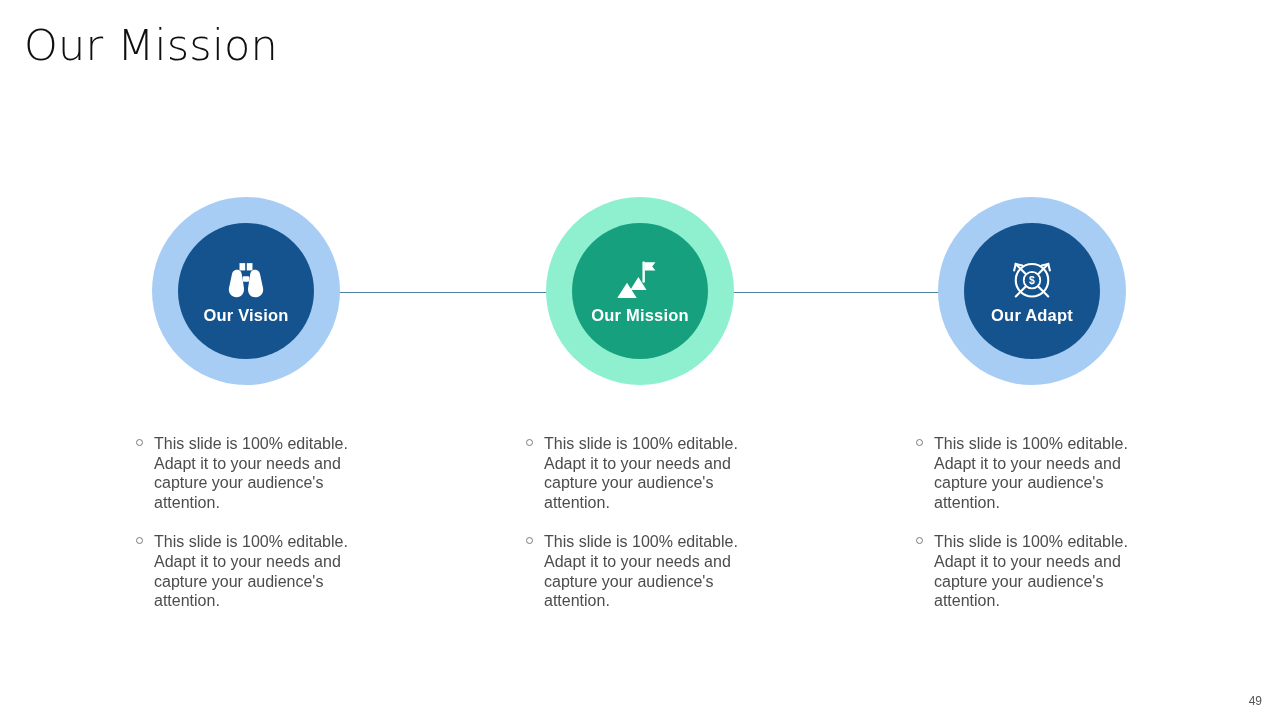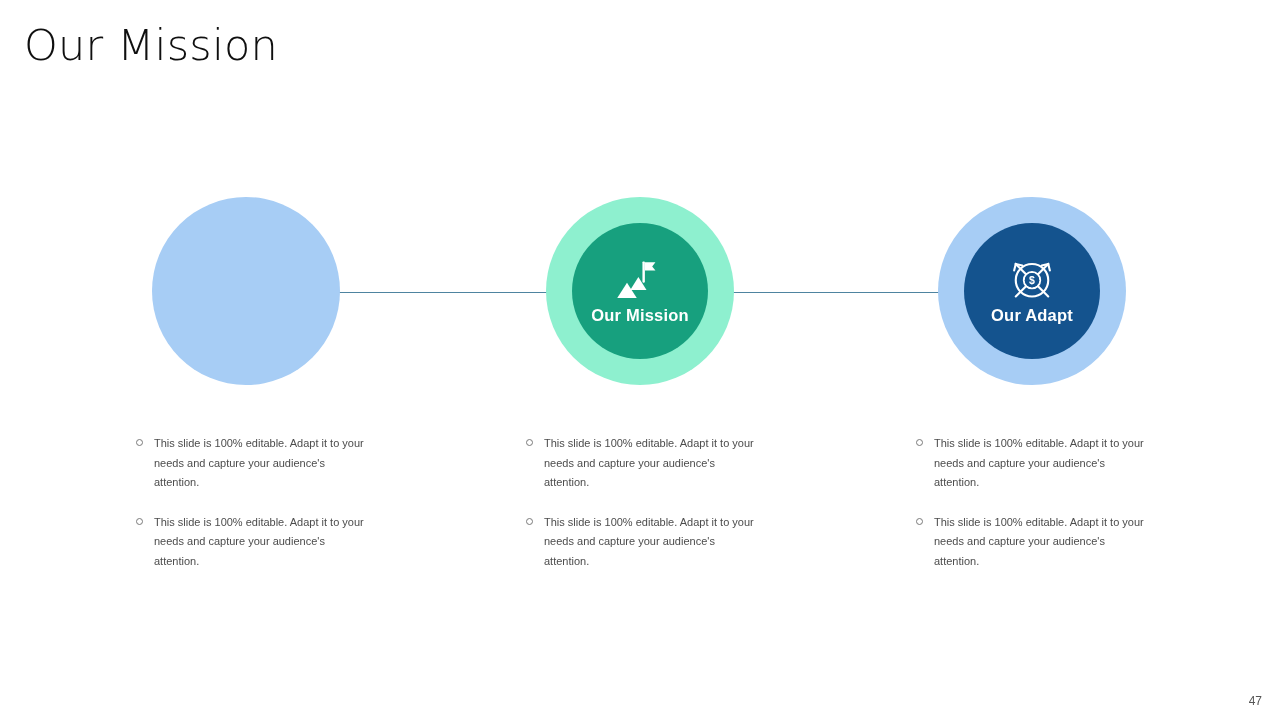--- a/index.html
+++ b/index.html
@@ -99,21 +99,21 @@
   
   .col {
     position: absolute;
     width: 230px;
     top: 434px;
   }
   .bullet {
     position: relative;
     padding-left: 18px;
     margin-bottom: 20px;
-    font-size: 11px;
+    font-size: 16px;
     line-height: 19.6px;
     color: #4c4c4c;
     font-family: "Liberation Sans", sans-serif;
   }
   .bullet:last-child { margin-bottom: 0; }
   .bullet .marker {
     position: absolute;
     left: 0;
     top: 5px;
     width: 7px;
@@ -141,20 +141,34 @@
   <div class="connector">
     <div class="line"></div>
     <div class="node-dot" style="left:0px;"></div>
     <div class="node-dot" style="left:229px;"></div>
     <div class="node-dot" style="left:394px;"></div>
     <div class="node-dot" style="left:623px;"></div>
   </div>
 
   <div class="circle-wrap" style="left:152px; top:197px;">
     <div class="ring" style="background:#a7cdf5;"></div>
+    <div class="inner" style="background:#14538e;">
+      <span class="icon">
+        <svg viewBox="0 0 64 56" width="52" height="46" aria-hidden="true">
+          <g fill="#ffffff">
+            <path d="M24 6h7v9h-7z"></path>
+            <path d="M33 6h7v9h-7z"></path>
+            <path d="M21 14c-4 0-6 3-6.5 6.5L11 37c-1 6 3.5 11 9.5 11S30 43 29.5 37L27 20.5C26.5 17 25 14 21 14z"></path>
+            <path d="M43 14c4 0 6 3 6.5 6.5L53 37c1 6-3.5 11-9.5 11S34 43 34.5 37L37 20.5C37.5 17 39 14 43 14z"></path>
+            <rect x="28" y="22" width="8" height="7" rx="1.5"></rect>
+          </g>
+        </svg>
+      </span>
+      <span class="label">Our Vision</span>
+    </div>
   </div>
 
   <div class="col" style="left:136px;">
     <div class="bullet">
       <span class="marker"></span>
       <span>This slide is 100% editable. Adapt it to your needs and capture your audience's attention.</span>
     </div>
     <div class="bullet">
       <span class="marker"></span>
       <span>This slide is 100% editable. Adapt it to your needs and capture your audience's attention.</span>
@@ -216,15 +230,15 @@
     <div class="bullet">
       <span class="marker"></span>
       <span>This slide is 100% editable. Adapt it to your needs and capture your audience's attention.</span>
     </div>
     <div class="bullet">
       <span class="marker"></span>
       <span>This slide is 100% editable. Adapt it to your needs and capture your audience's attention.</span>
     </div>
   </div>
 
-  <div class="page-number">47</div>
+  <div class="page-number">49</div>
 
 </div>
 
 </body></html>

